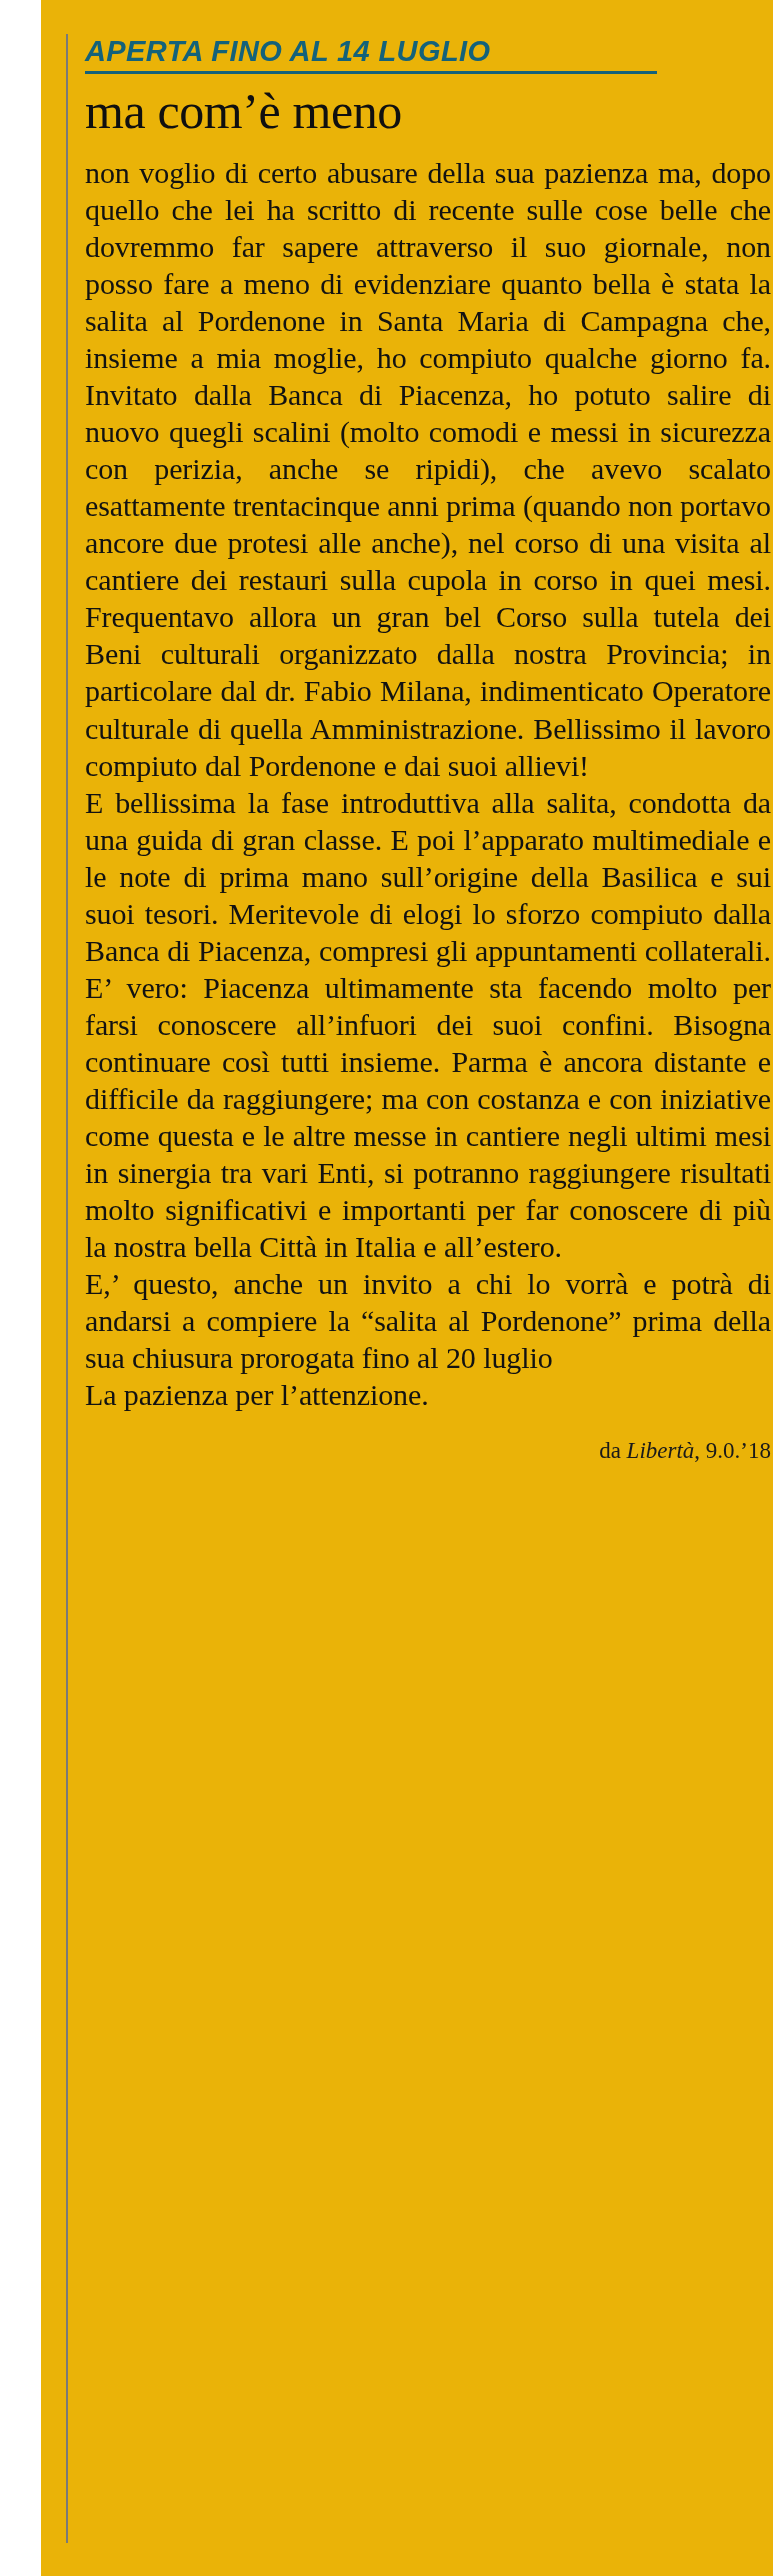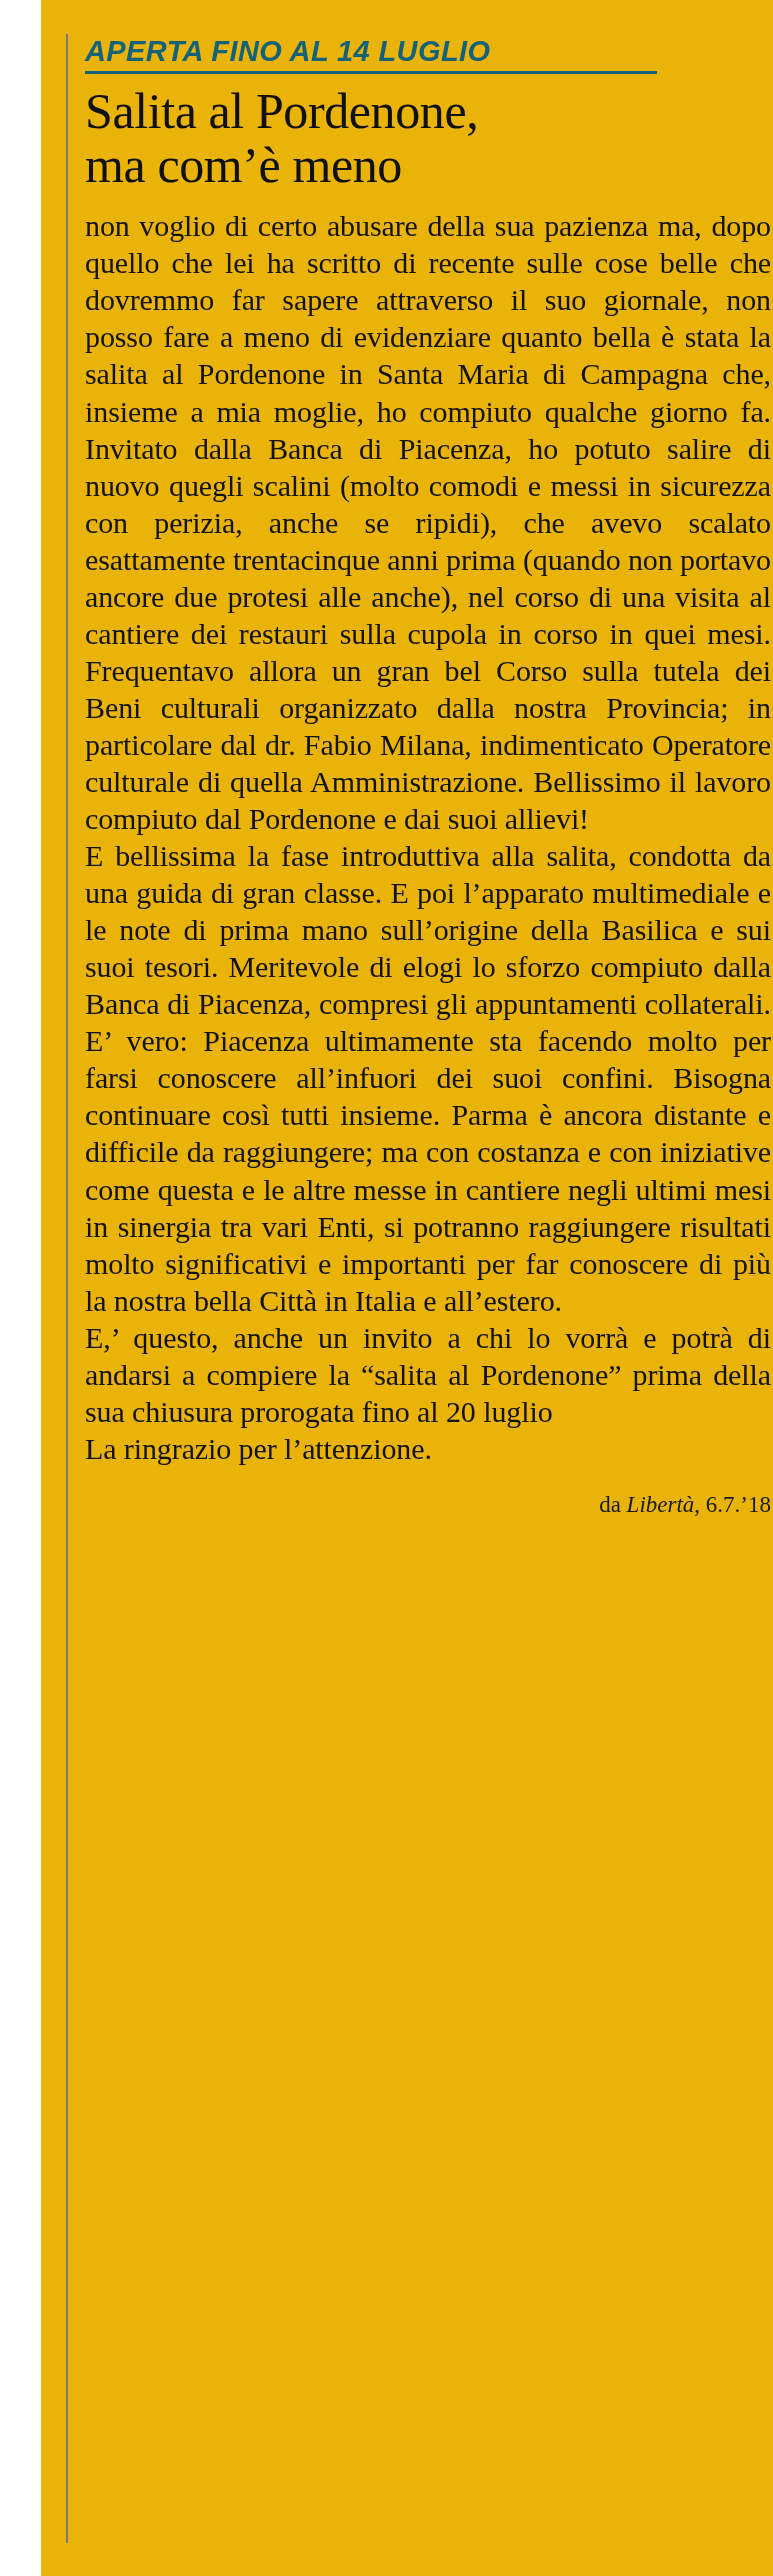--- a/index.html
+++ b/index.html
@@ -124,34 +124,33 @@
 
   <div class="rule-left"></div>
   <div class="rule-right"></div>
 
   <div class="content">
 
     <div class="kicker">APERTA FINO AL 14 LUGLIO</div>
     <div class="kicker-underline"></div>
 
     <h1 class="headline">
-      <span class="l1">Salita al Pordenone,</span>
       <span class="l2">ma com’è meno</span>
     </h1>
 
     <div class="body-text">
 
 
       <p>non voglio di certo abusare della sua pazienza ma, dopo quello che  lei ha scritto di recente sulle cose belle che dovremmo far sapere attraverso il suo giornale, non posso fare a meno di evidenziare quanto bella è stata la salita al Pordenone in Santa Maria di Campagna che, insieme a mia moglie, ho compiuto qualche giorno fa. Invitato dalla Banca di Piacenza, ho potuto salire di nuovo quegli scalini (molto comodi e messi in sicurezza con perizia, anche se ripidi), che avevo scalato esattamente trentacinque anni prima (quando non portavo ancore due protesi alle anche), nel corso di una visita al cantiere dei restauri sulla cupola in corso in quei mesi. Frequentavo allora un gran bel Corso sulla tutela dei Beni culturali organizzato dalla nostra Provincia; in particolare dal dr. Fabio Milana, indimenticato Operatore culturale di quella Amministrazione. Bellissimo il lavoro compiuto dal Pordenone e dai suoi allievi!</p>
 
       <p>E bellissima la fase introduttiva alla salita, condotta da una guida di gran classe. E poi l’apparato multimediale e le note di prima mano sull’origine della Basilica e sui suoi tesori. Meritevole di elogi lo sforzo compiuto  dalla Banca di Piacenza, compresi gli appuntamenti collaterali. E’ vero: Piacenza ultimamente sta facendo molto per farsi conoscere all’infuori dei suoi confini. Bisogna continuare così tutti insieme. Parma è ancora distante e difficile da raggiungere; ma con costanza e con iniziative come questa e le altre messe in cantiere negli ultimi mesi in sinergia tra vari Enti, si potranno raggiungere risultati molto significativi e importanti per far conoscere di più la nostra bella Città in Italia e all’estero.</p>
 
       <p>E,’ questo, anche un invito a chi  lo vorrà e potrà di  andarsi a compiere la “salita al Pordenone” prima della sua chiusura prorogata fino al 20 luglio</p>
 
-      <p class="last-line">La ringrazio per l’attenzione.</p>
+      <p class="last-line">La pazienza per l’attenzione.</p>
     </div>
 
 
-    <div class="source"><span>da </span><span class="it">Libertà</span><span>, 6.7.’18</span></div>
+    <div class="source"><span>da </span><span class="it">Libertà</span><span>, 9.0.’18</span></div>
 
   </div>
 </div>
 
 
 </body></html>

